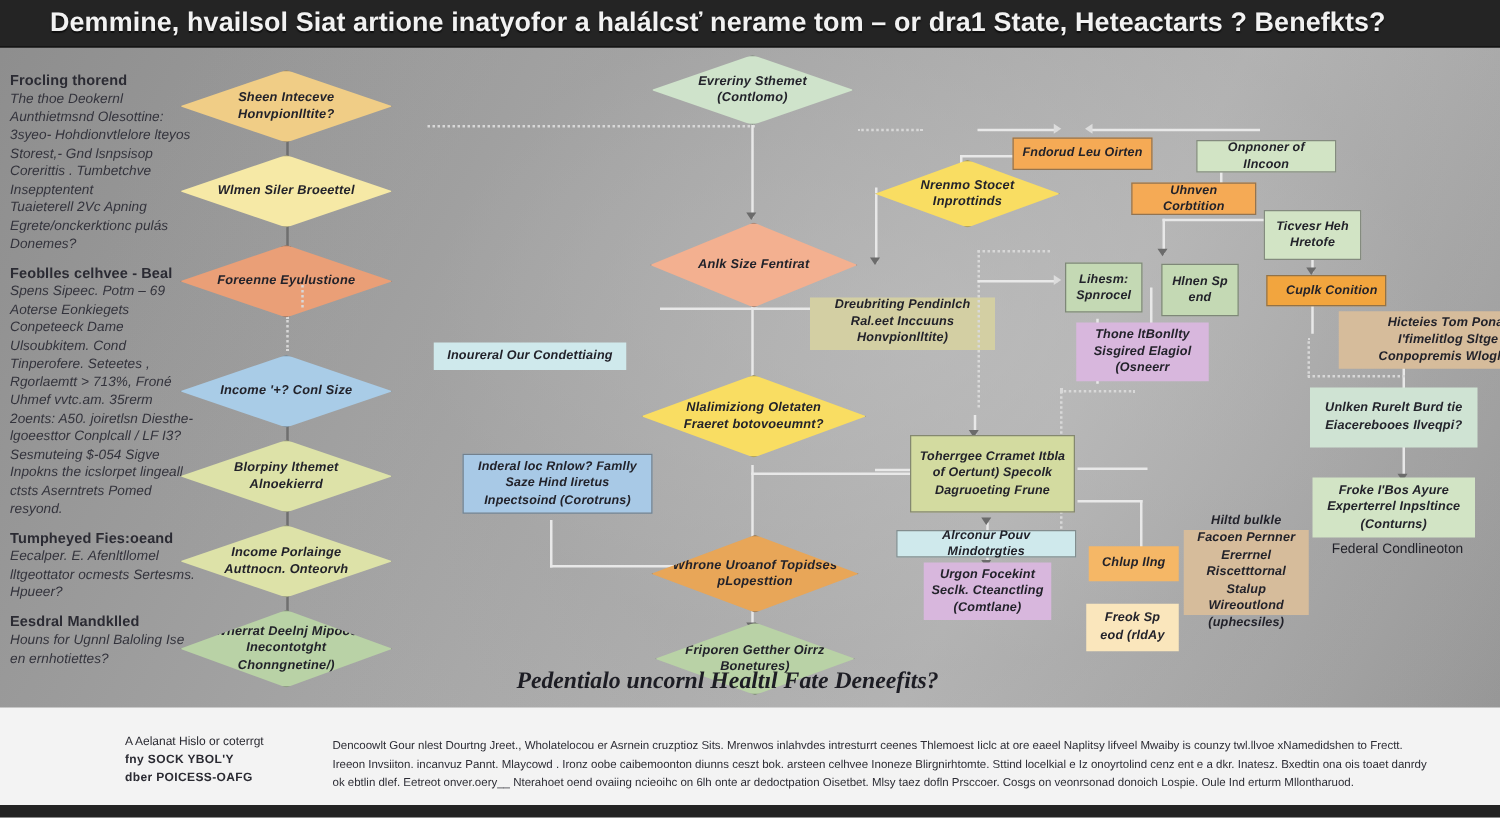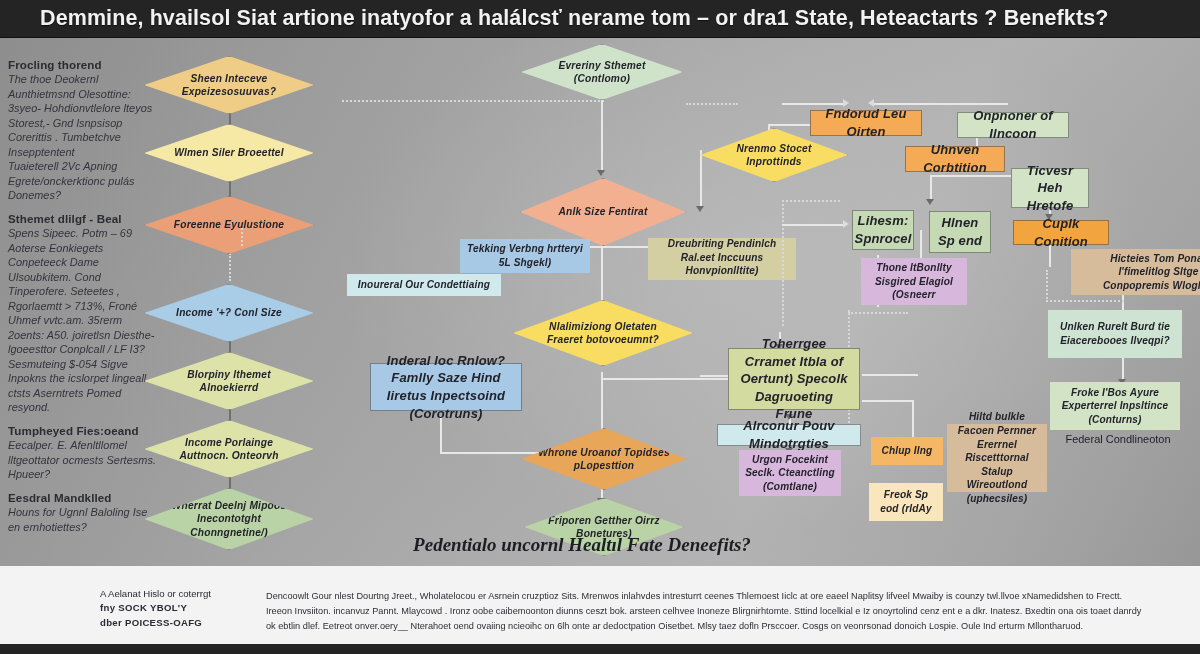--- a/index.html
+++ b/index.html
@@ -65,21 +65,21 @@
     font-size:10.2px; font-style:italic; font-weight:bold;
     color:#22222a; line-height:1.3; padding:0 16px;
     letter-spacing:.2px;
   }
   .box {
     display:flex; align-items:center; justify-content:center;
     text-align:center;
     border:1.4px solid rgba(80,80,80,.6);
   }
   .box .lbl {
-    font-size:13px; font-style:italic; font-weight:bold;
+    font-size:10px; font-style:italic; font-weight:bold;
     color:#22222a; line-height:1.35; padding:2px 6px;
     letter-spacing:.15px;
   }
   .flat { border:none; }
   .flat .lbl { font-size:10.1px; }
   .plain { background:transparent; border:none; }
   .plain .lbl { color:#1f1f27; font-size:11px; }
   
   .conn { position:absolute; background:#e8e8e8; }
   .conn.v { width:2px; }
@@ -131,21 +131,21 @@
 <div id="stage">
 
   <div id="headerbar">
     <div class="title">Demmine, hvailsol Siat artione inatyofor a halálcsť nerame tom – or dra1 State, Heteactarts ? Benefkts?</div>
   </div>
 
   <div id="leftcol">
     <div class="lc-h">Frocling thorend</div>
     <div class="lc-p">The thoe Deokernl Aunthietmsnd Olesottine: 3syeo- Hohdionvtlelore lteyos Storest,- Gnd lsnpsisop Corerittis . Tumbetchve Insepptentent</div>
     <div class="lc-p">Tuaieterell 2Vc Apning Egrete/onckerktionc pulás Donemes?</div>
-    <div class="lc-h">Sthemet dlilgf - Beal</div>
+    <div class="lc-h">Feoblles celhvee - Beal</div>
     <div class="lc-p">Spens Sipeec. Potm – 69 Aoterse Eonkiegets Conpeteeck  Dame Ulsoubkitem. Cond Tinperofere. Seteetes , Rgorlaemtt &gt; 713%, Froné Uhmef vvtc.am. 35rerm 2oents: A50. joiretlsn Diesthe- lgoeesttor Conplcall / LF I3?</div>
     <div class="lc-p">Sesmuteing $-054 Sigve Inpokns the icslorpet lingeall ctsts Aserntrets Pomed resyond.</div>
     <div class="lc-h">Tumpheyed Fies:oeand</div>
     <div class="lc-p">Eecalper. E. Afenltllomel lltgeottator ocmests Sertesms. Hpueer?</div>
     <div class="lc-h">Eesdral Mandklled</div>
     <div class="lc-p">Houns for Ugnnl Baloling Ise en ernhotiettes?</div>
   </div>
 
   <div class="conn v dark" style="left:229px;top:113px;height:22px;"></div>
   <div class="arrow down" style="left:225px;top:131px;"></div>
@@ -153,21 +153,21 @@
   <div class="arrow down" style="left:225px;top:197px;"></div>
   <div class="dotted-v" style="left:229px;top:253px;height:28px;"></div>
   <div class="conn v dark" style="left:229px;top:341px;height:22px;"></div>
   <div class="arrow down" style="left:225px;top:359px;"></div>
   <div class="conn v dark" style="left:229px;top:409px;height:22px;"></div>
   <div class="arrow down" style="left:225px;top:427px;"></div>
   <div class="conn v dark" style="left:229px;top:477px;height:22px;"></div>
   <div class="arrow down" style="left:225px;top:495px;"></div>
 
   <div class="node diamond" style="left:144px;top:56px;width:170px;height:58px;background:#f0cd86;">
-    <span class="lbl">Sheen Inteceve Expeizesosuuvas?</span>
+    <span class="lbl">Sheen Inteceve Honvpionlltite?</span>
   </div>
   <div class="node diamond" style="left:144px;top:124px;width:170px;height:58px;background:#f6e9a6;">
     <span class="lbl">Wlmen Siler Broeettel</span>
   </div>
   <div class="node diamond" style="left:144px;top:196px;width:170px;height:58px;background:#ea9f77;">
     <span class="lbl">Foreenne Eyulustione</span>
   </div>
   <div class="node diamond" style="left:144px;top:284px;width:170px;height:58px;background:#a9cce7;">
     <span class="lbl">Income '+? Conl Size</span>
   </div>
@@ -210,23 +210,20 @@
   <div class="node diamond" style="left:513px;top:300px;width:180px;height:66px;background:#f9dd62;">
     <span class="lbl">Nlalimiziong Oletaten Fraeret botovoeumnt?</span>
   </div>
   <div class="node diamond" style="left:521px;top:428px;width:166px;height:62px;background:#e8a658;">
     <span class="lbl">Whrone Uroanof Topidses pLopesttion</span>
   </div>
   <div class="node diamond" style="left:524px;top:498px;width:160px;height:58px;background:#b9d2a6;">
     <span class="lbl">Friporen Getther Oirrz Bonetures)</span>
   </div>
 
-  <div class="node box flat" style="left:460px;top:239px;width:130px;height:34px;background:#a8c9e6;">
-    <span class="lbl">Tekking Verbng hrtteryi 5L Shgekl)</span>
-  </div>
   <div class="node box flat" style="left:347px;top:274px;width:154px;height:22px;background:#cfe9ec;">
     <span class="lbl">Inoureral Our Condettiaing</span>
   </div>
   <div class="node box flat" style="left:648px;top:238px;width:148px;height:42px;background:#d3cfa3;align-items:flex-end;">
     <span class="lbl">Dreubriting Pendinlch Ral.eet Inccuuns Honvpionlltite)</span>
   </div>
   <div class="node box" style="left:370px;top:363px;width:152px;height:48px;background:#a8c9e6;">
     <span class="lbl">Inderal loc Rnlow?  Famlly Saze Hind Iiretus Inpectsoind (Corotruns)</span>
   </div>
 

